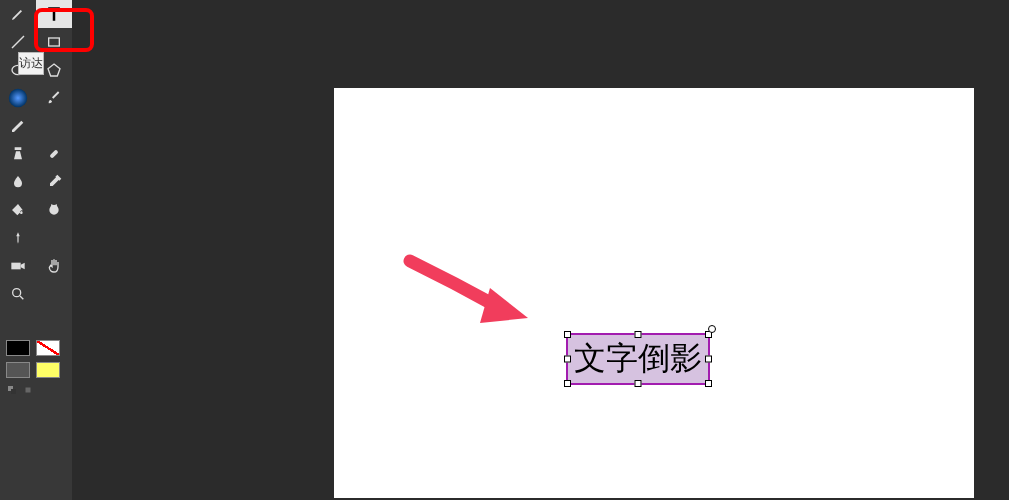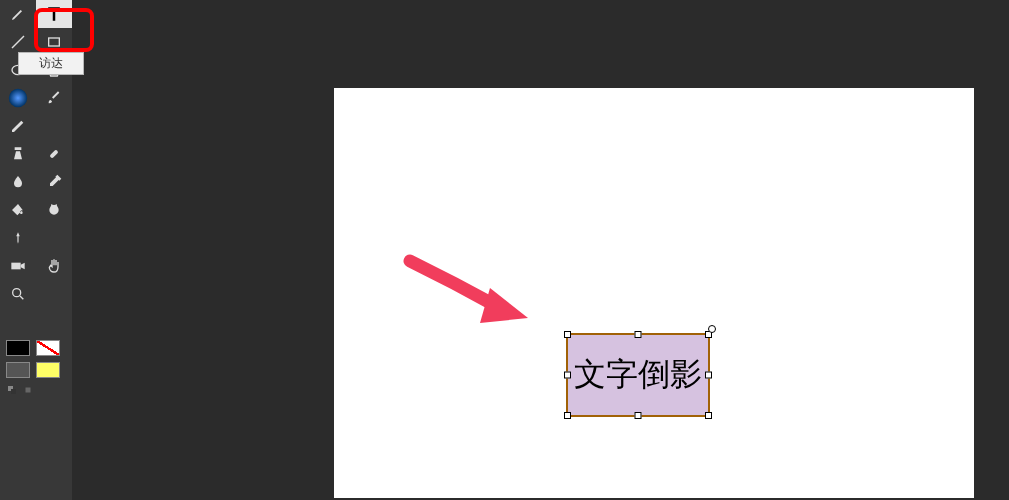--- a/index.html
+++ b/index.html
@@ -49,21 +49,21 @@
     .text-tool {
       background: #e6e6e6;
       color: #000;
     }
     .tooltip {
       position: absolute;
       left: 18px;
       top: 52px;
       background: #f2f2f2;
       border: 1px solid #b8b8b8;
-      padding: 2px 20px;
+      padding: 2px 0;
       font-size: 12px;
       color: #333;
       z-index: 4;
       white-space: nowrap;
     }
     .color-section {
       position: absolute;
       left: 6px;
       top: 340px;
       width: 60px;
@@ -107,22 +107,22 @@
       pointer-events: none;
     }
     .text-selection {
       position: absolute;
       left: 566px;
       top: 333px;
       z-index: 2;
     }
     .text-box {
       background: #d6c2e0;
-      border: 2px solid #a16207;
-      padding: 18px 6px;
+      border: 2px solid #a21caf;
+      padding: 2px 6px;
       font-size: 32px;
       font-family: "SimSun", serif;
       color: #000;
       position: relative;
     }
     .handle {
       position: absolute;
       width: 7px;
       height: 7px;
       background: #fff;

